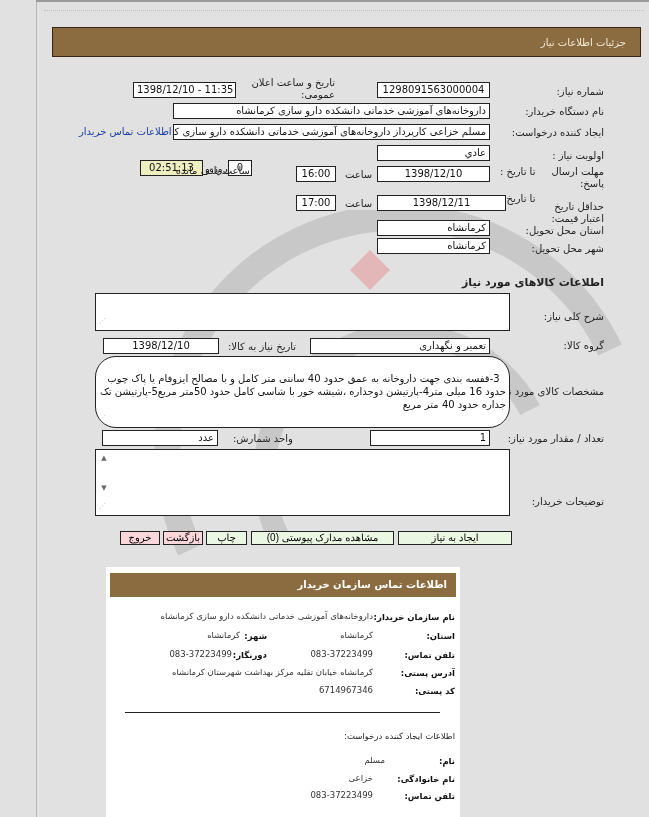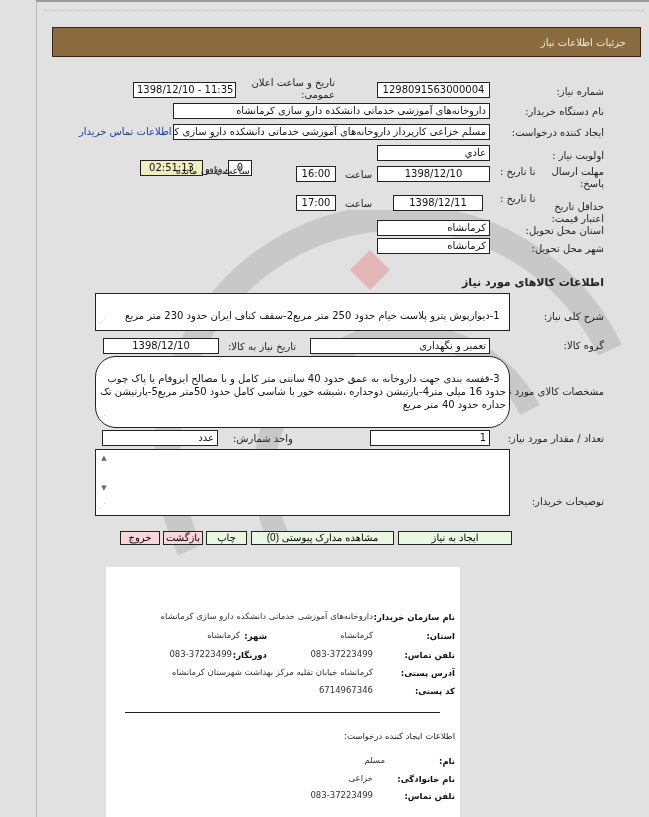--- a/index.html
+++ b/index.html
@@ -93,34 +93,33 @@
 <div class="box center ltr" style="left:377px; top:166px; width:113px;">1398/12/10</div>
 <div class="lbl" style="left:345px; top:169px;">ساعت</div>
 <div class="box center ltr" style="left:296px; top:166px; width:40px;">16:00</div>
 <div class="box center ltr" style="left:228px; top:160px; width:24px;">0</div>
 <div class="lbl" style="left:205px; top:163px;">روز و</div>
 <div class="box center ltr yellow" style="left:140px; top:160px; width:63px;">02:51:13</div>
 <div class="lbl" style="left:80px; top:163px; width:170px; white-space:normal; line-height:16px;">ساعت باقی مانده</div>
 
 <div class="lbl" style="right:45px; top:201px; width:72px; white-space:normal;">حداقل تاریخ اعتبار قیمت:</div>
 <div class="lbl" style="left:500px; top:193px;">تا تاریخ :</div>
-<div class="box center ltr" style="left:377px; top:195px; width:90px;margin-left:16px;">1398/12/11</div>
+<div class="box center ltr" style="left:377px; top:195px; width:129px;">1398/12/11</div>
 <div class="lbl" style="left:345px; top:198px;">ساعت</div>
 <div class="box center ltr" style="left:296px; top:195px; width:40px;">17:00</div>
 
 <div class="lbl" style="right:45px; top:225px;">استان محل تحویل:</div>
 <div class="box" style="left:377px; top:220px; width:113px;">کرمانشاه</div>
 <div class="lbl" style="right:45px; top:243px;">شهر محل تحویل:</div>
 <div class="box" style="left:377px; top:238px; width:113px;">کرمانشاه</div>
 
 <div class="section-title" style="right:45px; top:276px;">اطلاعات کالاهای مورد نیاز</div>
 
 <div class="lbl" style="right:45px; top:311px;">شرح کلی نیاز:</div>
 <div class="area" style="left:95px; top:293px; width:415px; height:38px;">
-  <span>1-دیوارپوش پترو پلاست خیام حدود 250 متر مربع2-سقف کناف ایران حدود 230 متر مربع</span>
   <span class="grip">⋰</span>
 </div>
 
 <div class="lbl" style="right:45px; top:340px;">گروه کالا:</div>
 <div class="box" style="left:310px; top:338px; width:180px;">تعمیر و نگهداری</div>
 <div class="lbl" style="left:228px; top:341px;">تاریخ نیاز به کالا:</div>
 <div class="box center ltr" style="left:103px; top:338px; width:116px;">1398/12/10</div>
 
 <div class="lbl" style="right:45px; top:386px;">مشخصات کالای مورد نیاز:</div>
 <div class="area" style="left:95px; top:356px; width:415px; height:72px;border-radius:21px;">
@@ -139,20 +138,23 @@
   <span class="grip">⋰</span>
 </div>
 
 <button class="btn green" style="left:398px; top:531px; width:114px;">ایجاد به نیاز</button>
 <button class="btn green" style="left:251px; top:531px; width:143px;">مشاهده مدارک پیوستی (0)</button>
 <button class="btn green" style="left:206px; top:531px; width:41px;">چاپ</button>
 <button class="btn pink" style="left:163px; top:531px; width:40px;">بازگشت</button>
 <button class="btn pink" style="left:120px; top:531px; width:40px;">خروج</button>
 
 <div class="card" style="width:354px;">
+  <div class="card-header">
+    <span>اطلاعات تماس سازمان خریدار</span>
+  </div>
 
   <div class="lbl b" style="right:5px; top:44px;">نام سازمان خریدار:</div>
   <div class="val" style="right:87px; top:44px;">داروخانه‌های آموزشی خدماتی دانشکده دارو سازی کرمانشاه</div>
 
   <div class="lbl b" style="right:5px; top:63px;">استان:</div>
   <div class="val" style="right:87px; top:63px;">کرمانشاه</div>
   <div class="lbl b" style="right:193px; top:63px;">شهر:</div>
   <div class="val" style="right:220px; top:63px;">کرمانشاه</div>
 
   <div class="lbl b" style="right:5px; top:82px;">تلفن تماس:</div>

